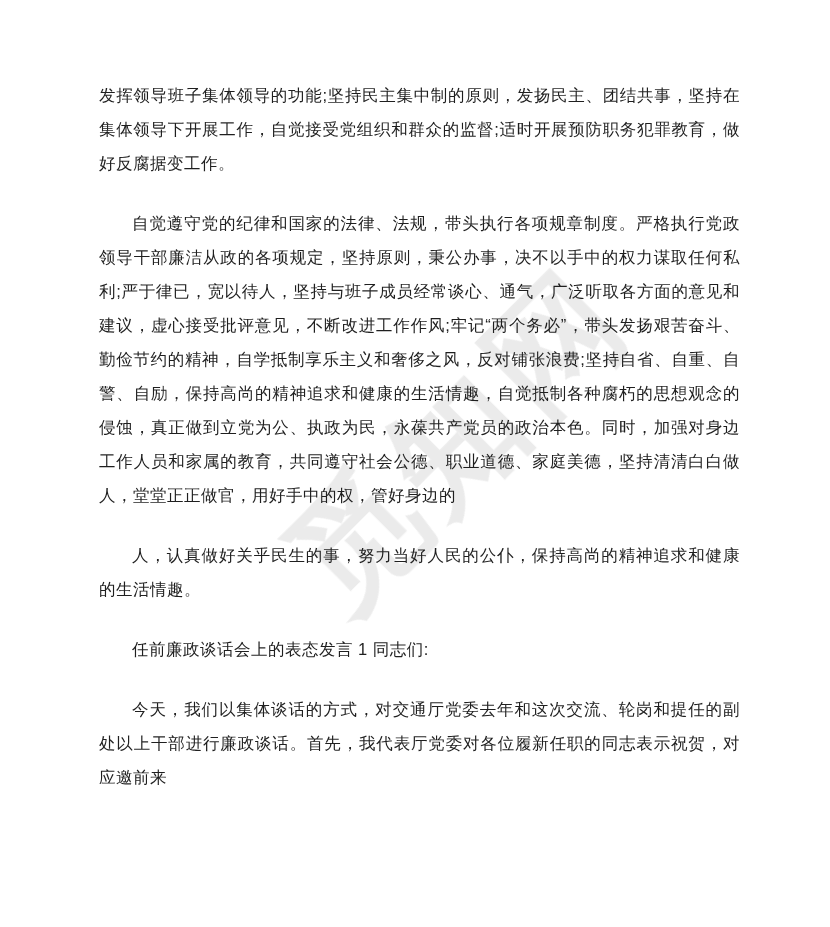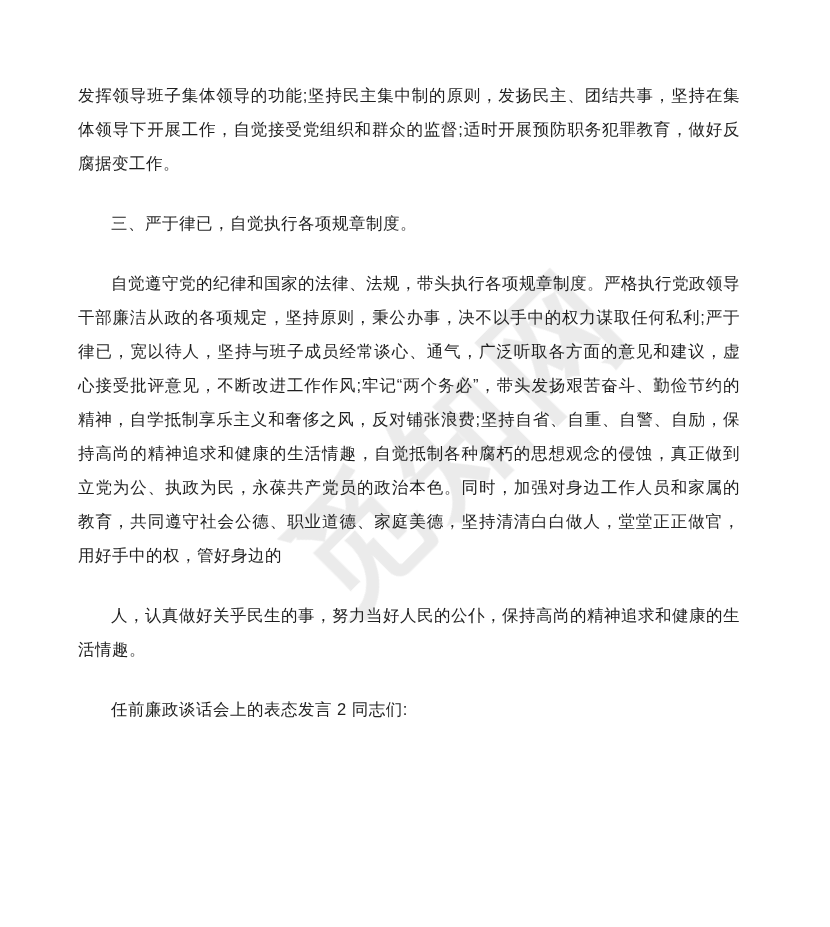--- a/index.html
+++ b/index.html
@@ -26,21 +26,21 @@
     color: #dcdcdc;
     opacity: 0.55;
     white-space: nowrap;
     z-index: 0;
     user-select: none;
     filter: blur(0.6px);
   }
   .content {
     position: relative;
     z-index: 1;
-    padding: 78px 90px 0 78px;
+    padding: 78px 90px 0 99px;
     color: #1f1f1f;
   }
   .para {
     margin: 0 0 26px 0;
     font-size: 16.5px;
     line-height: 34px;
     letter-spacing: 0.5px;
     text-align: justify;
     text-justify: inter-ideograph;
   }
@@ -52,23 +52,23 @@
 <body>
 
 <div class="page">
 
   <div class="watermark">觅知网</div>
 
   <main class="content">
 
     <p class="para">发挥领导班子集体领导的功能;坚持民主集中制的原则，发扬民主、团结共事，坚持在集体领导下开展工作，自觉接受党组织和群众的监督;适时开展预防职务犯罪教育，做好反腐据变工作。</p>
 
-    <p class="para indent">三、严于律已，自觉执行各项规章制度。</p>
 
     <p class="para indent">自觉遵守党的纪律和国家的法律、法规，带头执行各项规章制度。严格执行党政领导干部廉洁从政的各项规定，坚持原则，秉公办事，决不以手中的权力谋取任何私利;严于律已，宽以待人，坚持与班子成员经常谈心、通气，广泛听取各方面的意见和建议，虚心接受批评意见，不断改进工作作风;牢记“两个务必”，带头发扬艰苦奋斗、勤俭节约的精神，自学抵制享乐主义和奢侈之风，反对铺张浪费;坚持自省、自重、自警、自励，保持高尚的精神追求和健康的生活情趣，自觉抵制各种腐朽的思想观念的侵蚀，真正做到立党为公、执政为民，永葆共产党员的政治本色。同时，加强对身边工作人员和家属的教育，共同遵守社会公德、职业道德、家庭美德，坚持清清白白做人，堂堂正正做官，用好手中的权，管好身边的</p>
 
     <p class="para indent">人，认真做好关乎民生的事，努力当好人民的公仆，保持高尚的精神追求和健康的生活情趣。</p>
 
-    <p class="para indent">任前廉政谈话会上的表态发言 2 同志们:</p>
+    <p class="para indent">任前廉政谈话会上的表态发言 1 同志们:</p>
 
+    <p class="para indent">今天，我们以集体谈话的方式，对交通厅党委去年和这次交流、轮岗和提任的副处以上干部进行廉政谈话。首先，我代表厅党委对各位履新任职的同志表示祝贺，对应邀前来</p>
 
   </main>
 </div>
 
 </body></html>

